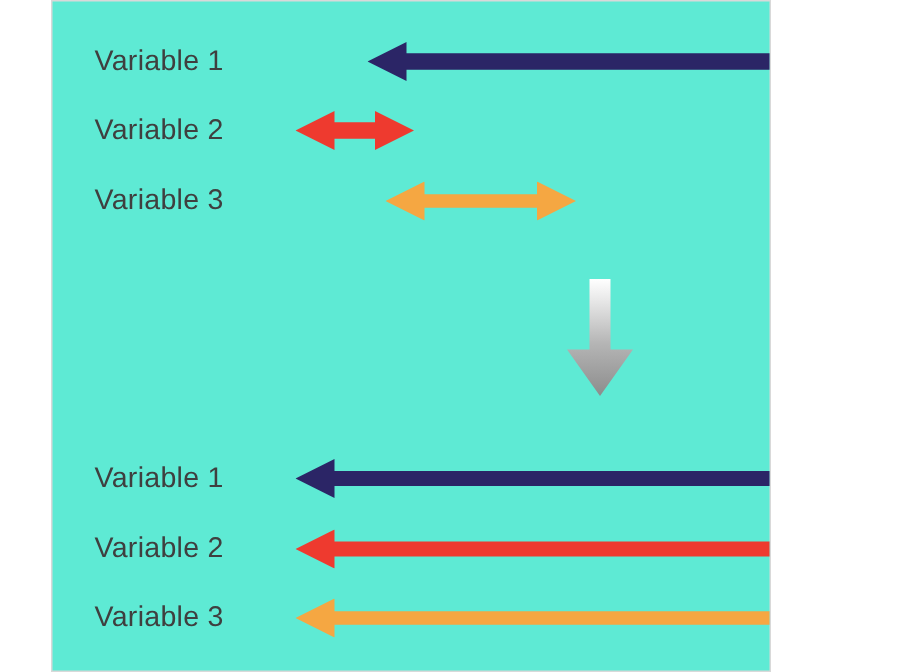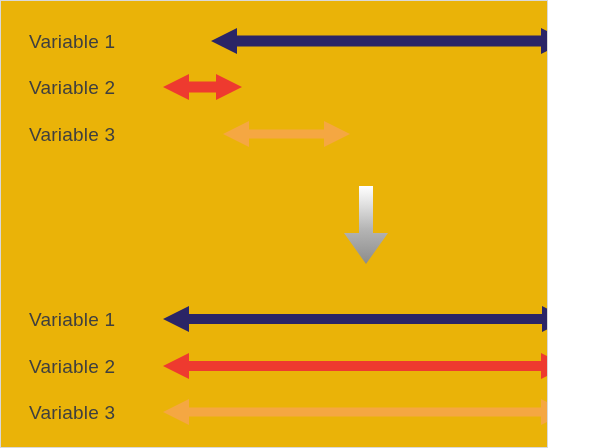--- a/index.html
+++ b/index.html
@@ -5,26 +5,27 @@
   html, body {
     margin: 0;
     padding: 0;
     background: #ffffff;
   }
   body {
     font-family: "Liberation Sans", sans-serif;
   }
   #canvas {
     position: relative;
-    width: 548px;
+    width: 480px;
     height: 448px;
-    background: #eab308;
+    background: #5eead4;
     box-sizing: border-box;
     border: 1px solid #d9d9d9;
     overflow: hidden;
+    margin-left: 34px;
   }
   .label {
     position: absolute;
     left: 28px;
     font-size: 19px;
     font-family: "Liberation Sans", sans-serif;
     color: #3f3f3f;
     letter-spacing: 0.2px;
     white-space: nowrap;
     transform: translateY(-50%);

